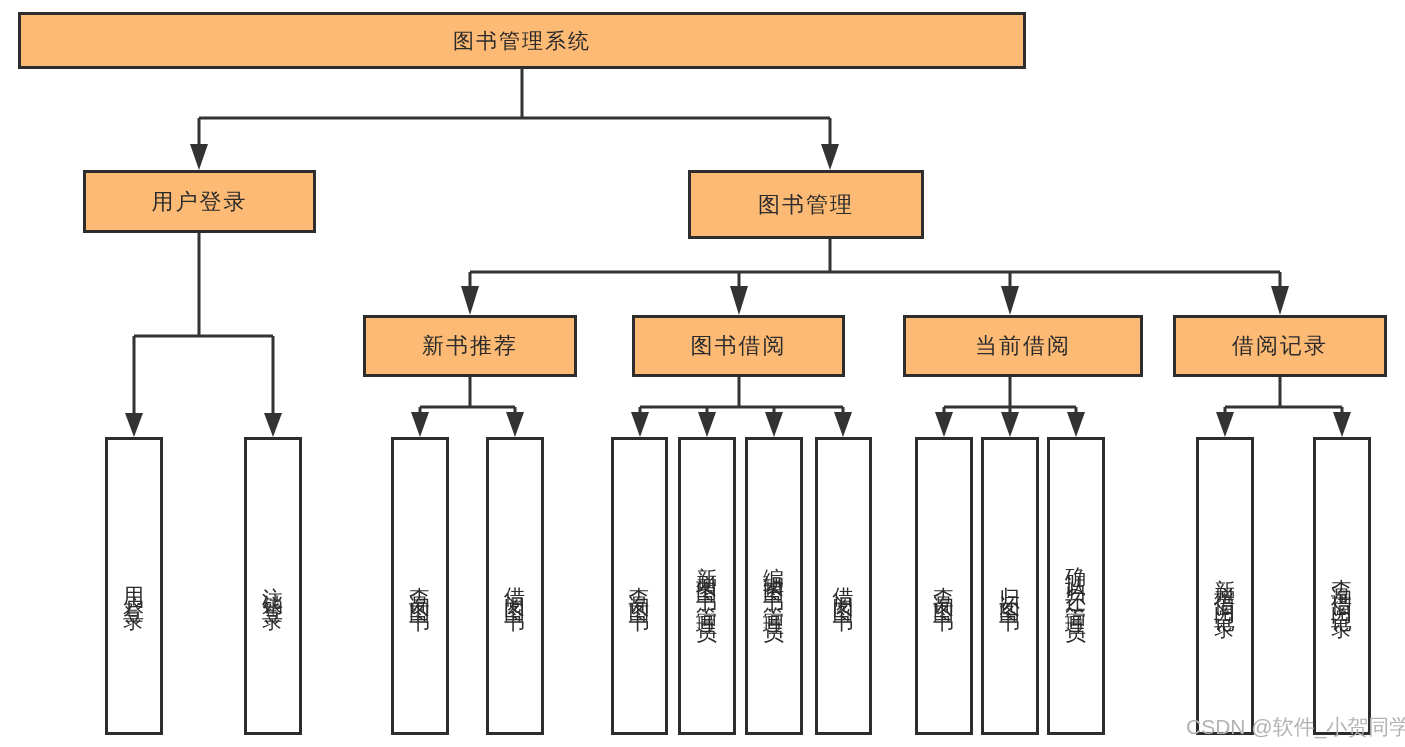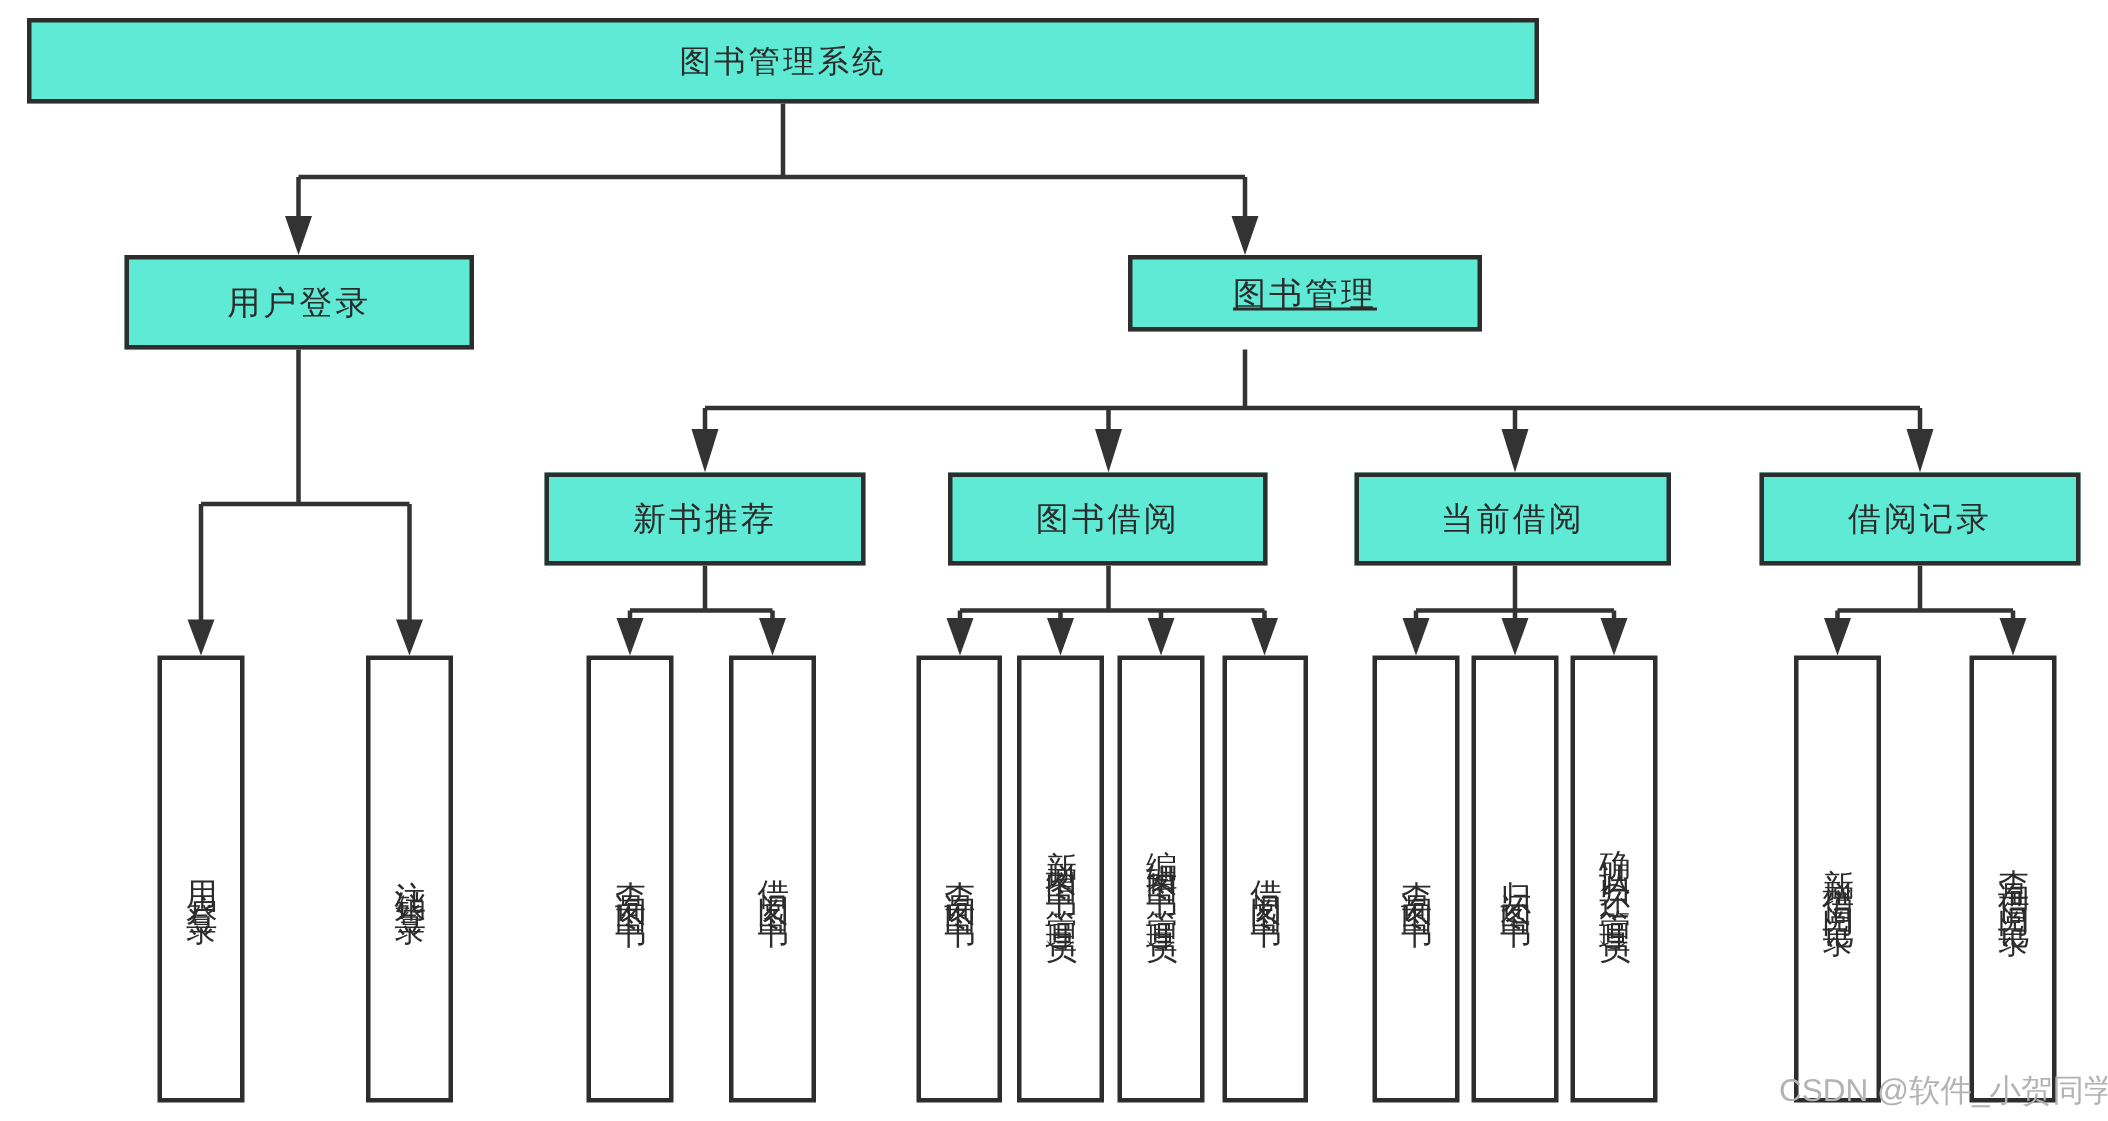--- a/index.html
+++ b/index.html
@@ -3,21 +3,21 @@
 <meta charset="utf-8">
 <style>
   html, body { margin: 0; padding: 0; background: #ffffff; }
   body {
     width: 1405px; height: 747px; position: relative; overflow: hidden;
     font-family: "Liberation Sans", sans-serif;
   }
   .stage { position: absolute; left: 0; top: 0; width: 1405px; height: 747px; }
   svg.connectors { position: absolute; left: 0; top: 0; z-index: 1; }
   .node {
-    position: absolute; z-index: 2; background: #5eead4;
+    position: absolute; z-index: 2; background: #fdba74;
     border: 3px solid #2d2d2d; box-sizing: border-box;
     display: flex; align-items: center; justify-content: center;
     color: #2b2b2b; font-size: 22px; letter-spacing: 2px;
   }
   .node.root { font-size: 21px; }
   .leaf {
     position: absolute; z-index: 2; top: 437px; height: 298px; background: #ffffff;
     border: 3px solid #2d2d2d; box-sizing: border-box;
     writing-mode: vertical-rl; text-orientation: mixed;
     display: flex; align-items: center; justify-content: center;
@@ -63,27 +63,27 @@
       <polygon points="1067,412 1085,412 1076,437"></polygon>
       <polygon points="1216,412 1234,412 1225,437"></polygon>
       <polygon points="1333,412 1351,412 1342,437"></polygon>
     </g>
   </svg>
 
   <div class="node root" style="left:18px; top:12px; width:1008px; height:57px;">图书管理系统</div>
 
   <div class="node" style="left:83px; top:170px; width:233px; height:63px;">用户登录</div>
 
-  <div class="node" style="left:752px; top:170px; width:236px; height:51px;text-decoration:underline;">图书管理</div>
+  <div class="node" style="left:688px; top:170px; width:236px; height:69px;">图书管理</div>
 
   <div class="node" style="left:363px; top:315px; width:214px; height:62px;font-family:Liberation Serif, serif;">新书推荐</div>
 
   <div class="node" style="left:632px; top:315px; width:213px; height:62px;text-align:center;">图书借阅</div>
 
-  <div class="node" style="left:903px; top:315px; width:211px; height:62px;">当前借阅</div>
+  <div class="node" style="left:903px; top:315px; width:240px; height:62px;">当前借阅</div>
 
   <div class="node" style="left:1173px; top:315px; width:214px; height:62px;">借阅记录</div>
 
   <div class="leaf" style="left:105px; width:58px;">用户登录</div>
 
   <div class="leaf" style="left:244px; width:58px;">注销登录</div>
 
   <div class="leaf" style="left:391px; width:58px;">查询图书</div>
 
   <div class="leaf" style="left:486px; width:58px;">借阅图书</div>

